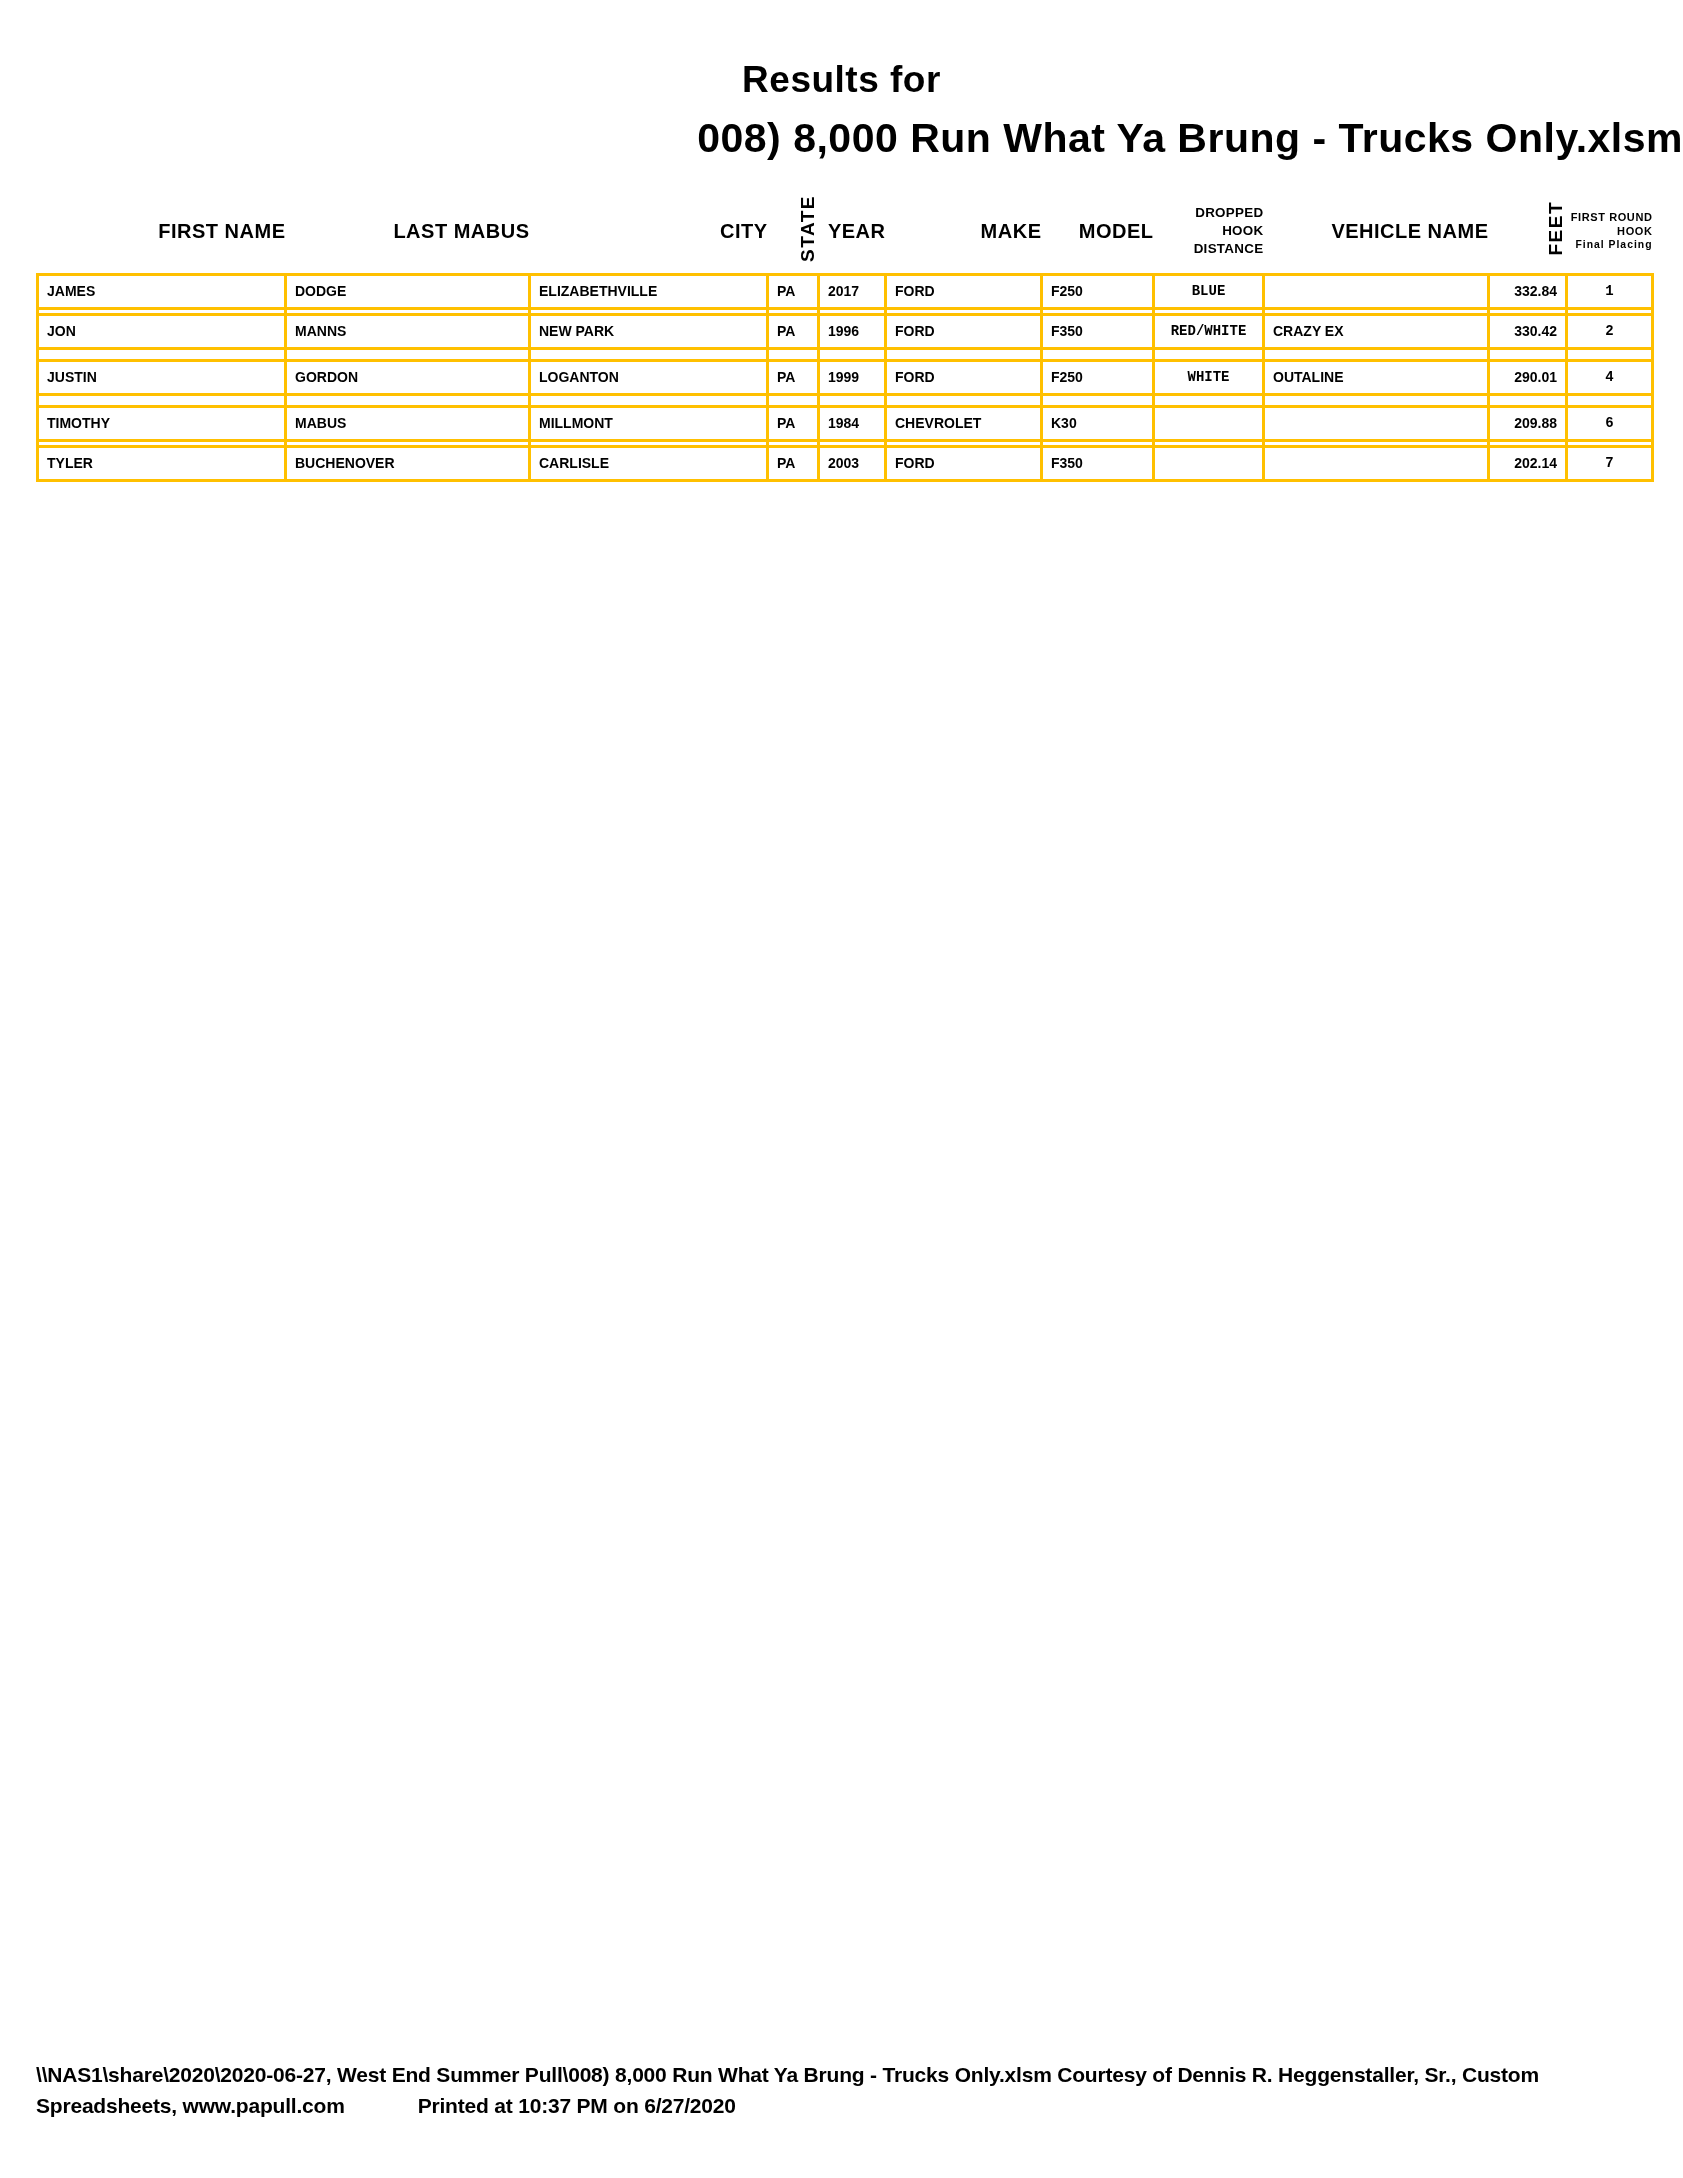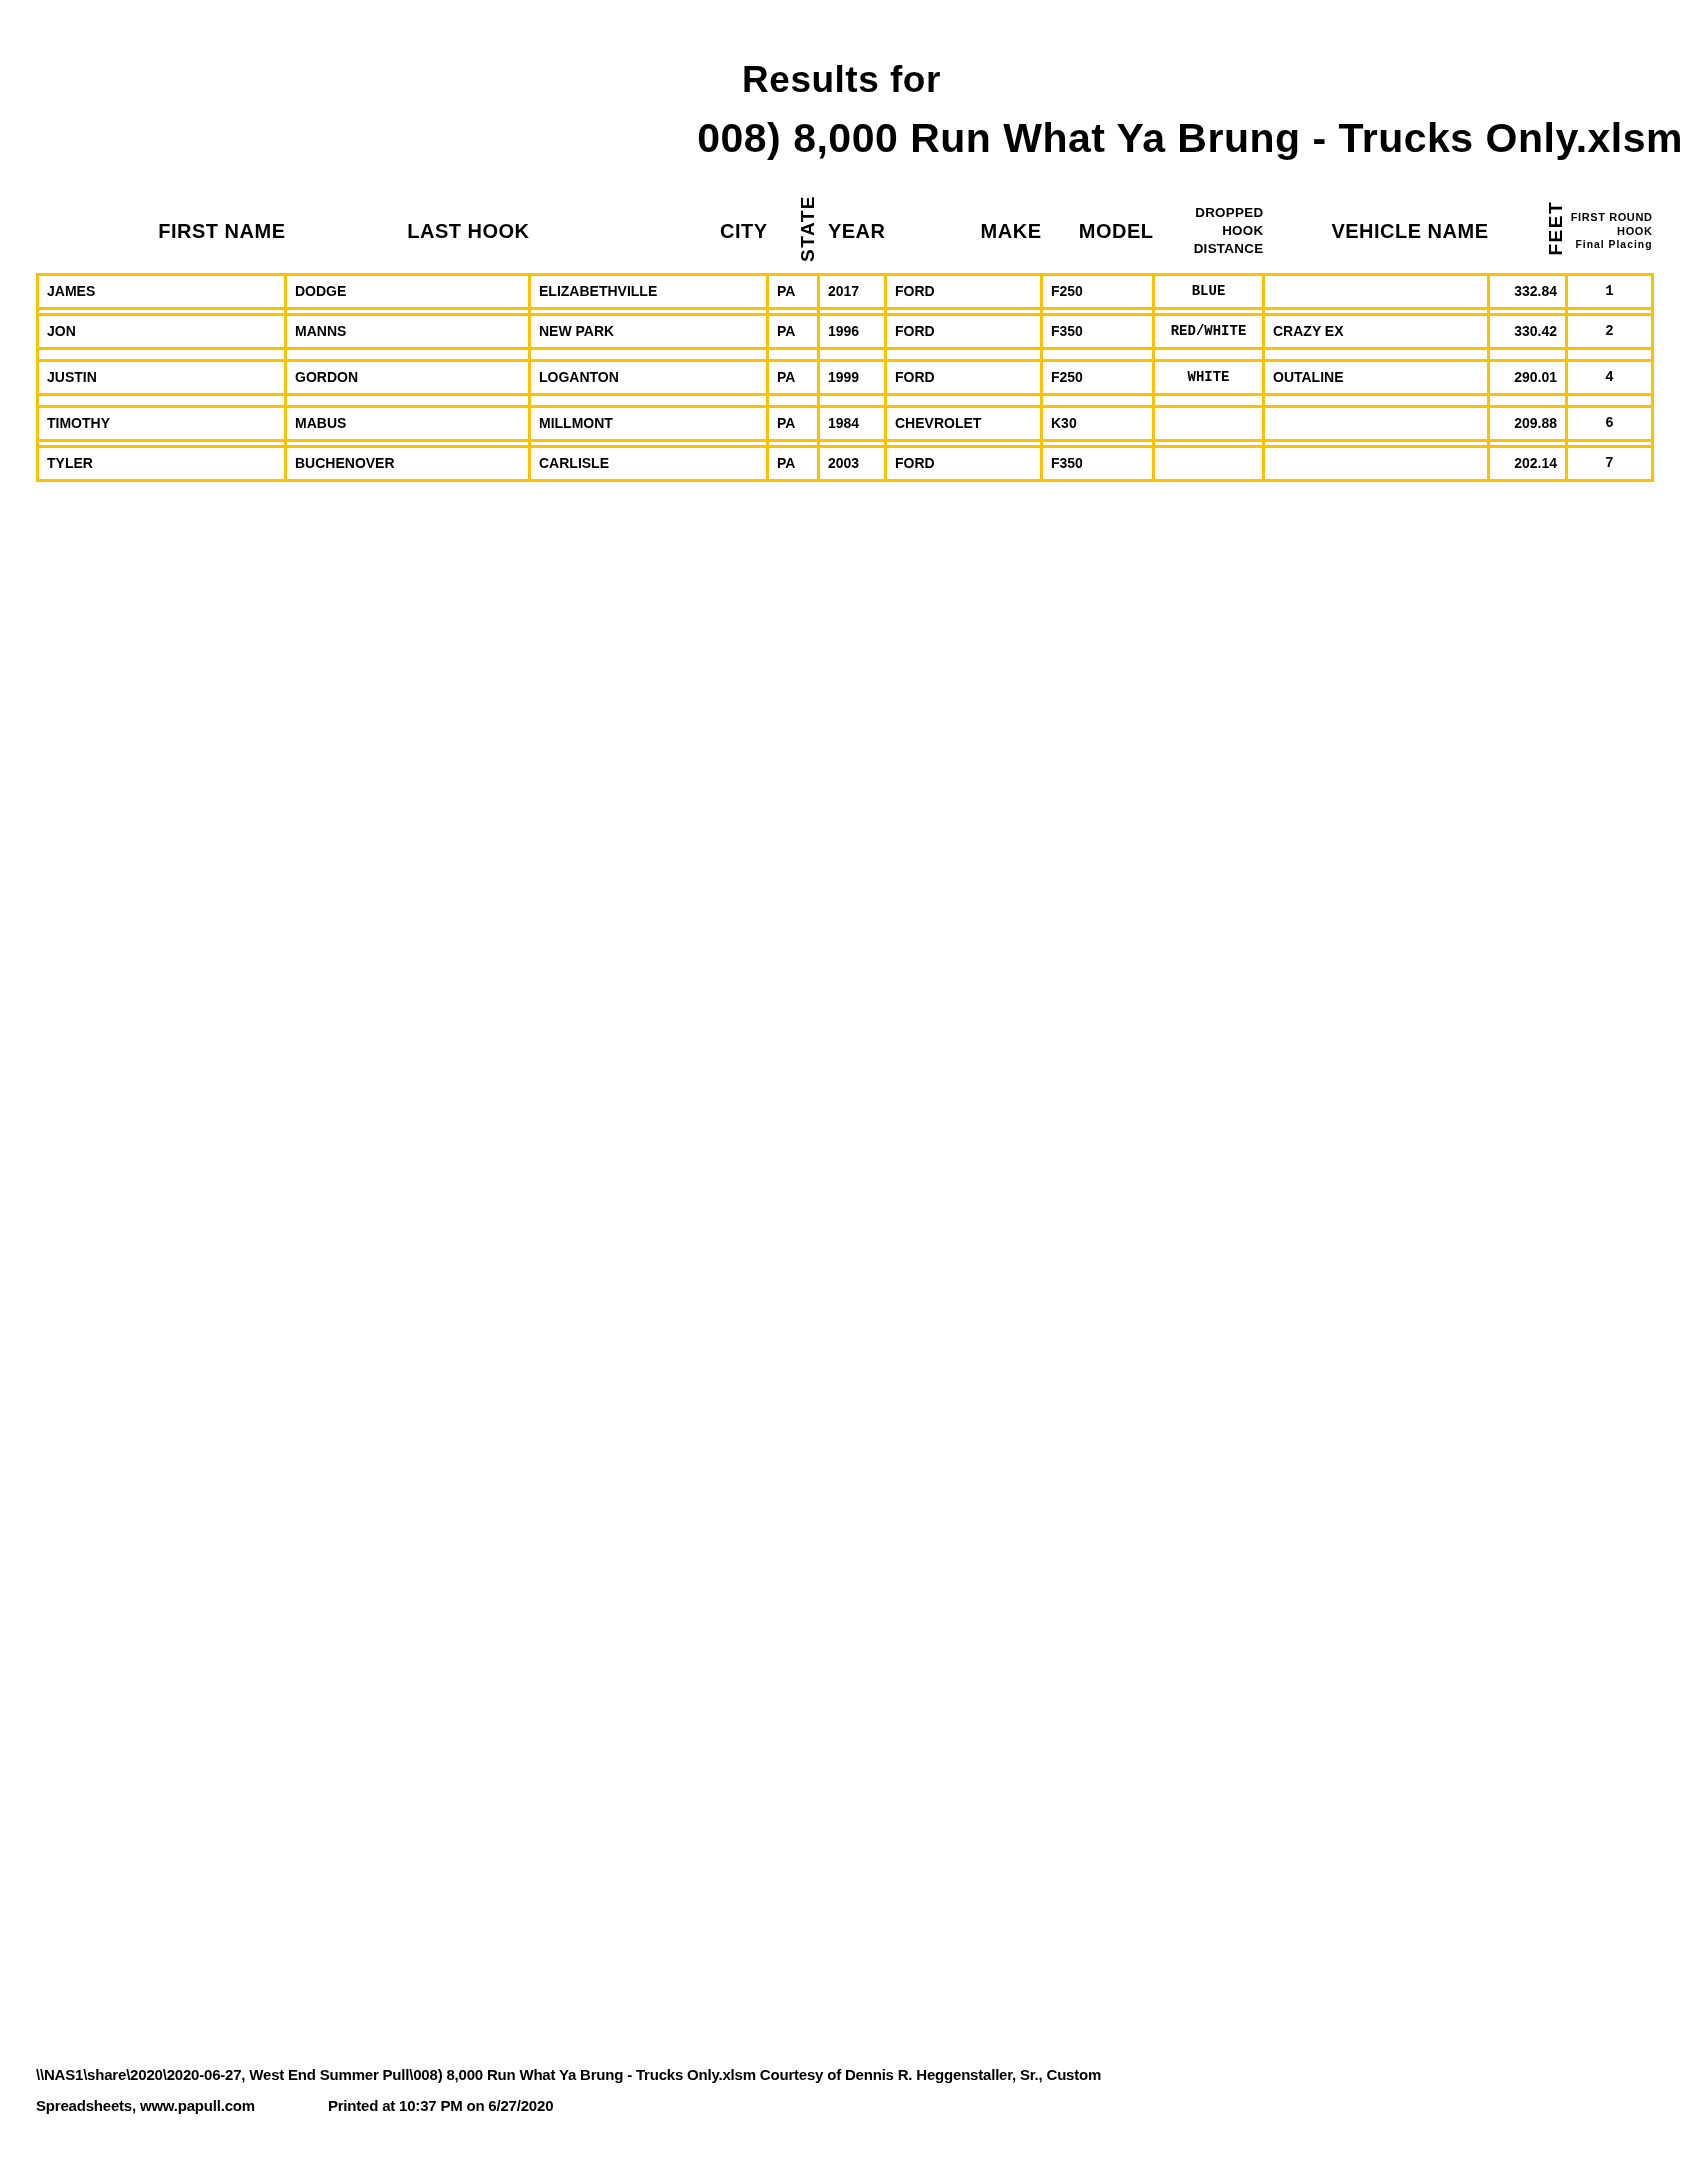--- a/index.html
+++ b/index.html
@@ -48,21 +48,21 @@
   tr.data td.c { text-align: center; padding: 0 2px; font-family: Liberation Mono, monospace; }
   tr.data td.r { text-align: right; }
   tr.sp td {
     border-left: 3px solid var(--gold);
     border-right: 3px solid var(--gold);
     border-top: none; border-bottom: none;
     height: 6px; padding: 0; line-height: 0; font-size: 0;
   }
   .footer {
     position: absolute; top: 2059px; left: 36px; width: 1612px;
-    font-size: 15px; line-height: 31px; font-weight: bold;
+    font-size: 21px; line-height: 31px; font-weight: bold;
     letter-spacing: -0.2px; white-space: nowrap;
   }
   .fgap { display: inline-block; width: 73px; }
 </style>
 </head>
 <body style="--gold: #FFC000;">
 
 <div class="title1">Results for</div>
 <div class="title2">008) 8,000 Run What Ya Brung - Trucks Only.xlsm</div>
 
@@ -76,21 +76,21 @@
       <col style="width:156px">
     <col style="width:112px">
       <col style="width:110px">
       <col style="width:225px">
     <col style="width:78px">
       <col style="width:86px">
   </colgroup>
   <thead>
     <tr>
       <th>FIRST NAME</th>
-      <th>LAST HOOK</th>
+      <th>LAST MABUS</th>
       <th>CITY</th>
       <th><span class="vert">STATE</span></th>
       <th>YEAR</th>
       <th>MAKE</th>
       <th>MODEL</th>
       <th class="small-h">
         <div>DROPPED</div>
         <div>HOOK</div>
         <div>DISTANCE</div>
       </th>

